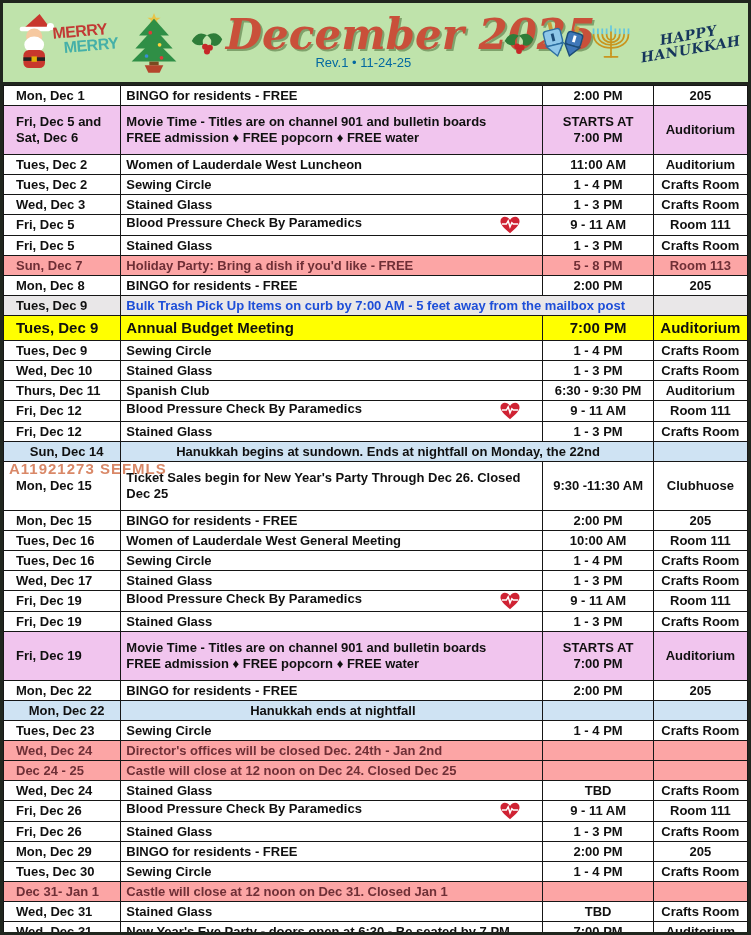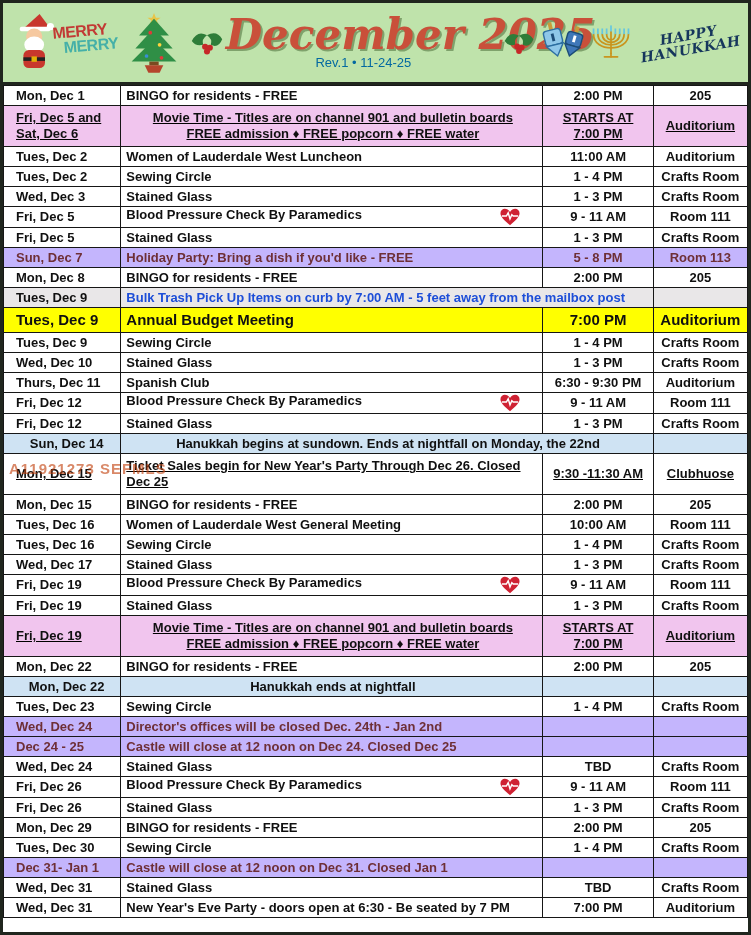--- a/index.html
+++ b/index.html
@@ -19,31 +19,31 @@
   .rev{font-size:13px;font-weight:normal;color:#0369a1;margin-top:-2px;}
   .hanukkah-script{font-family:"DejaVu Serif",serif;font-style:italic;font-weight:bold;
                    color:#16365c;transform:rotate(-10deg);font-size:14px;line-height:1;
                    text-align:center;margin:0 2px 0 4px;letter-spacing:.5px;}
   .bicon{flex:0 0 auto;}
   
   table.schedule{width:100%;border-collapse:collapse;table-layout:fixed;}
   td{border:1px solid #161616;font-weight:bold;font-size:13px;color:#101010;
      padding:0 3px;line-height:1.2;overflow:hidden;vertical-align:middle;}
   tr{height:20px;}
-  tr.tall{height:41px;text-decoration:underline;}
+  tr.tall{height:49px;}
   td.date{padding-left:12px;text-align:left;}
   td.ev{padding-left:5px;text-align:left;margin-top:28px;}
   td.time,td.loc{text-align:center;padding:0 1px;}
   .ln{white-space:nowrap;overflow:hidden;}
   .evflex{display:flex;align-items:flex-start;justify-content:space-between;padding-right:18px;}
   .heart-icon{width:22px;height:20px;flex:0 0 auto;}
   
   .r-movie td{background:#f1c5ee;}
-  .r-movie td.ev,.r-movie td.time{text-align:center;}
-  .r-holiday td,.r-closure td{background:#c4b5fd;color:#6e2f36;}
+  .r-movie td.ev,.r-movie td.time{}
+  .r-holiday td,.r-closure td{background:#fca5a5;color:#6e2f36;}
   .r-budget td{background:#ffff00;font-size:15px;height:24px;}
   .r-trash td{background:#e9e7e8;}
   .r-trash td.ev{color:#1d4ed8;}
   .r-hanukkah td,.r-hanukkahspan td{background:#cfe3f3;text-align:center;}
   
   .watermark{position:absolute;left:6px;top:457px;font-size:15px;font-weight:bold;
              color:#c2410c;opacity:.62;letter-spacing:1px;z-index:5;pointer-events:none;}
 </style>
 </head>
 <body>

